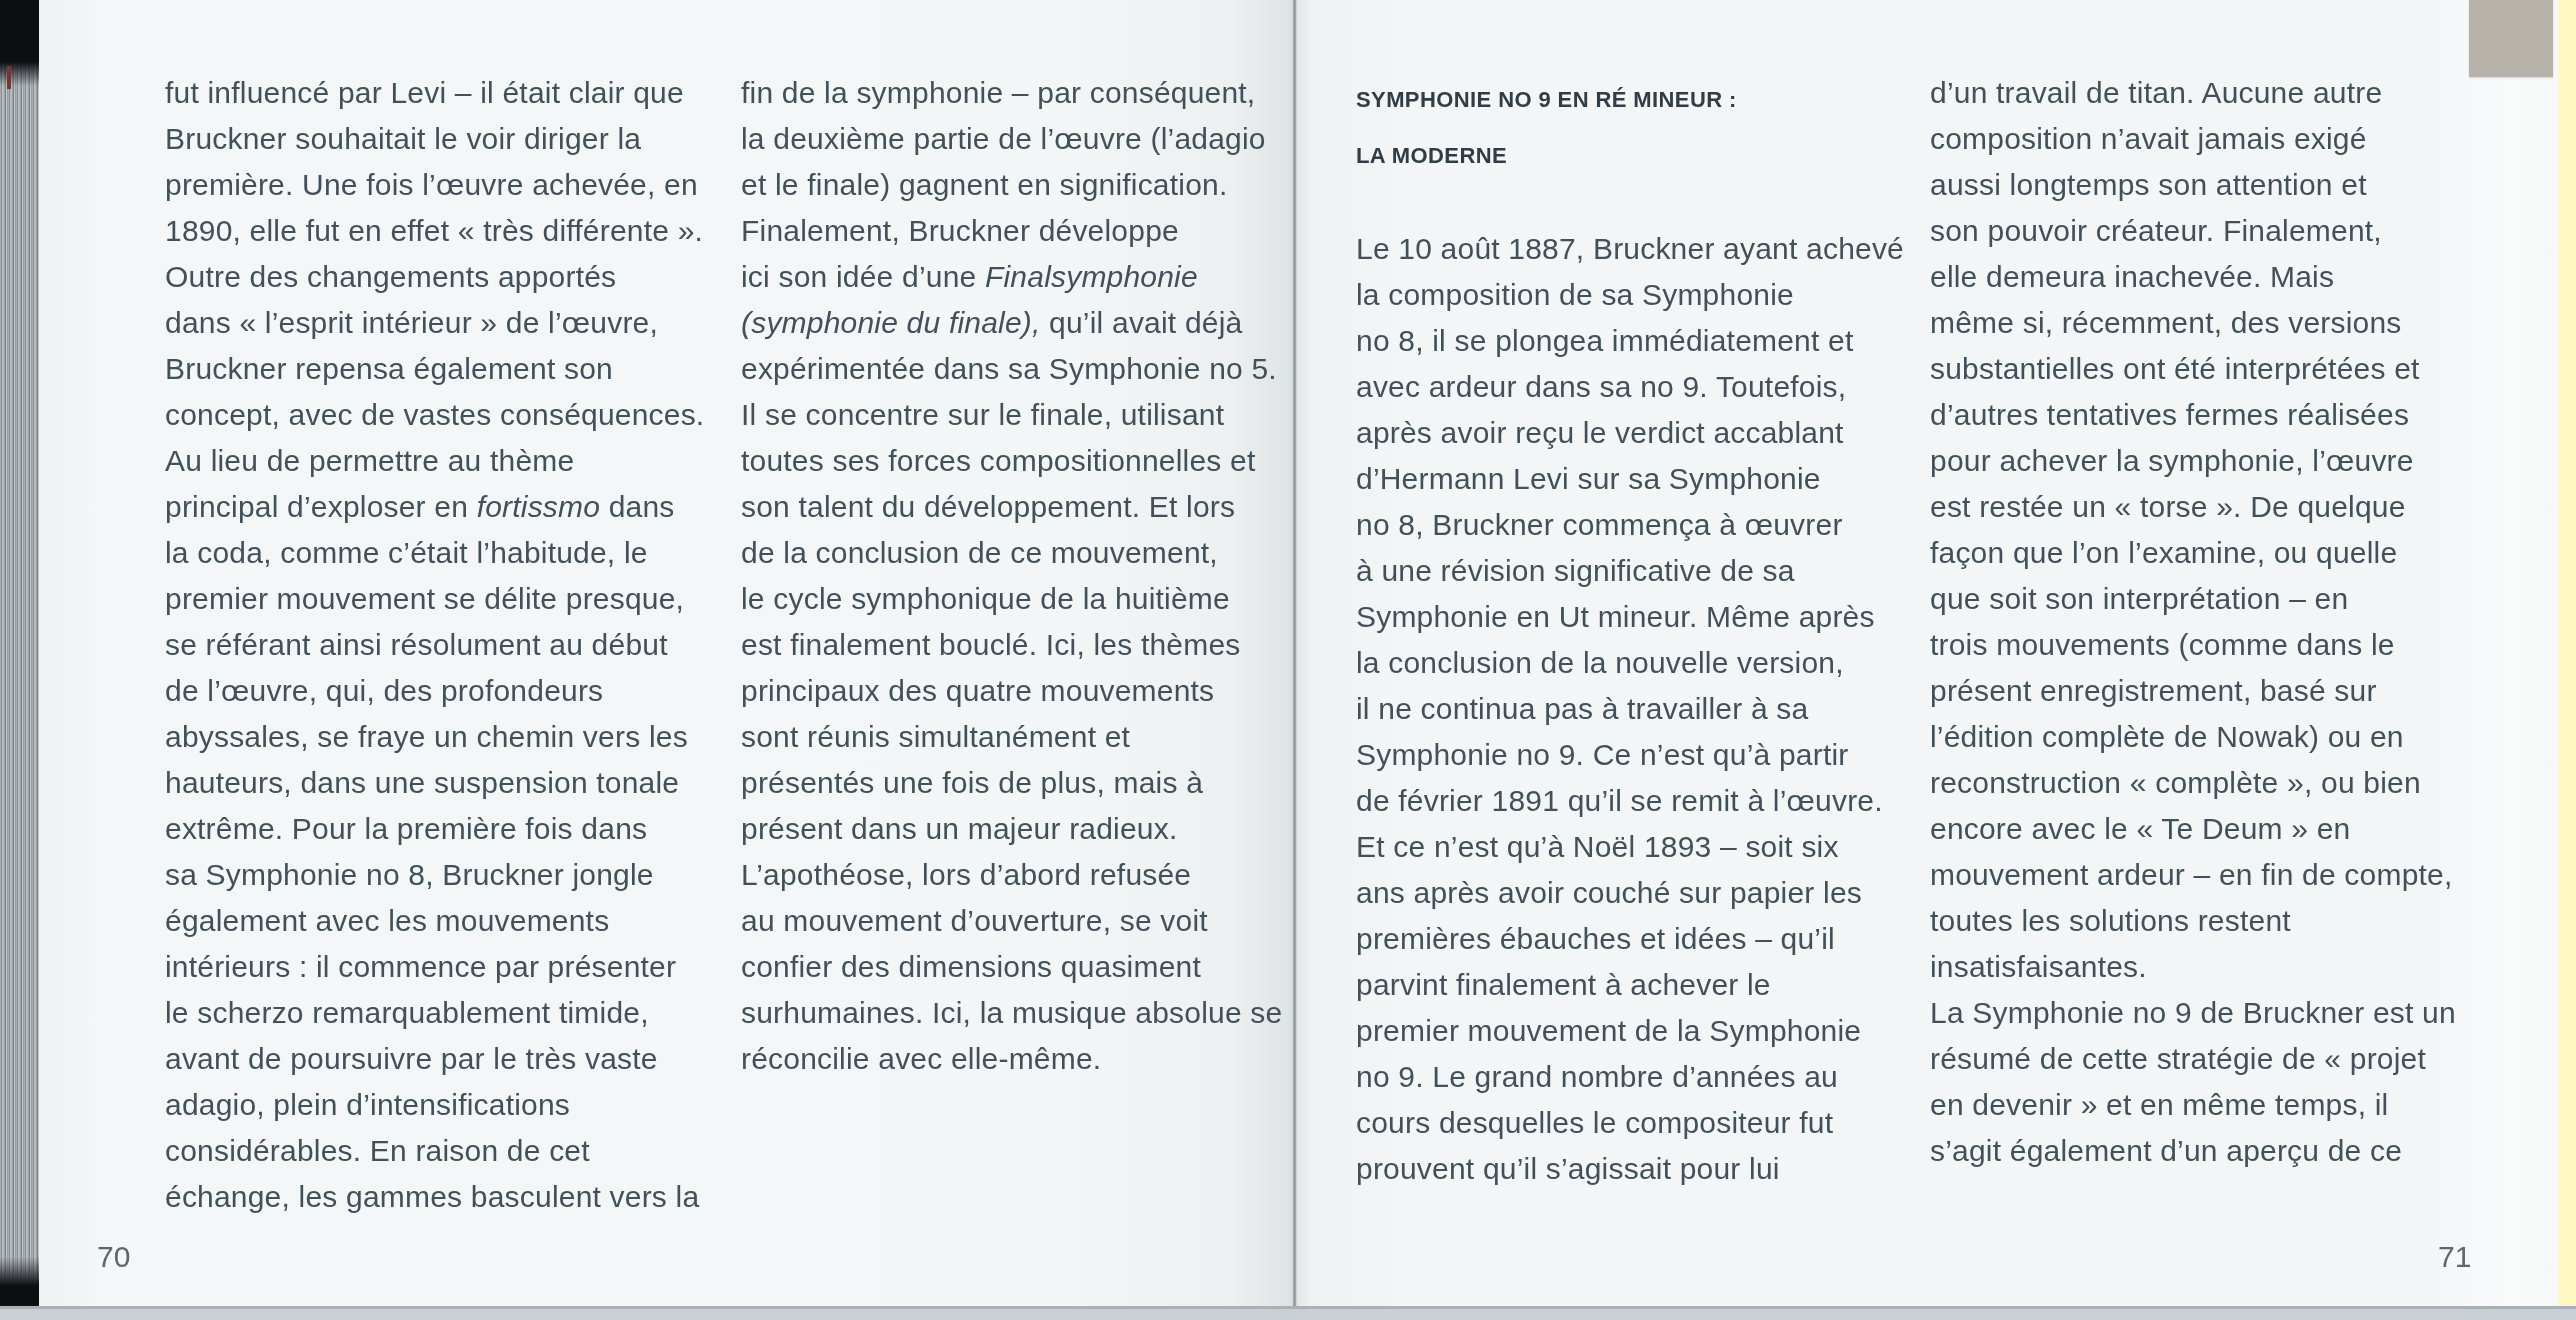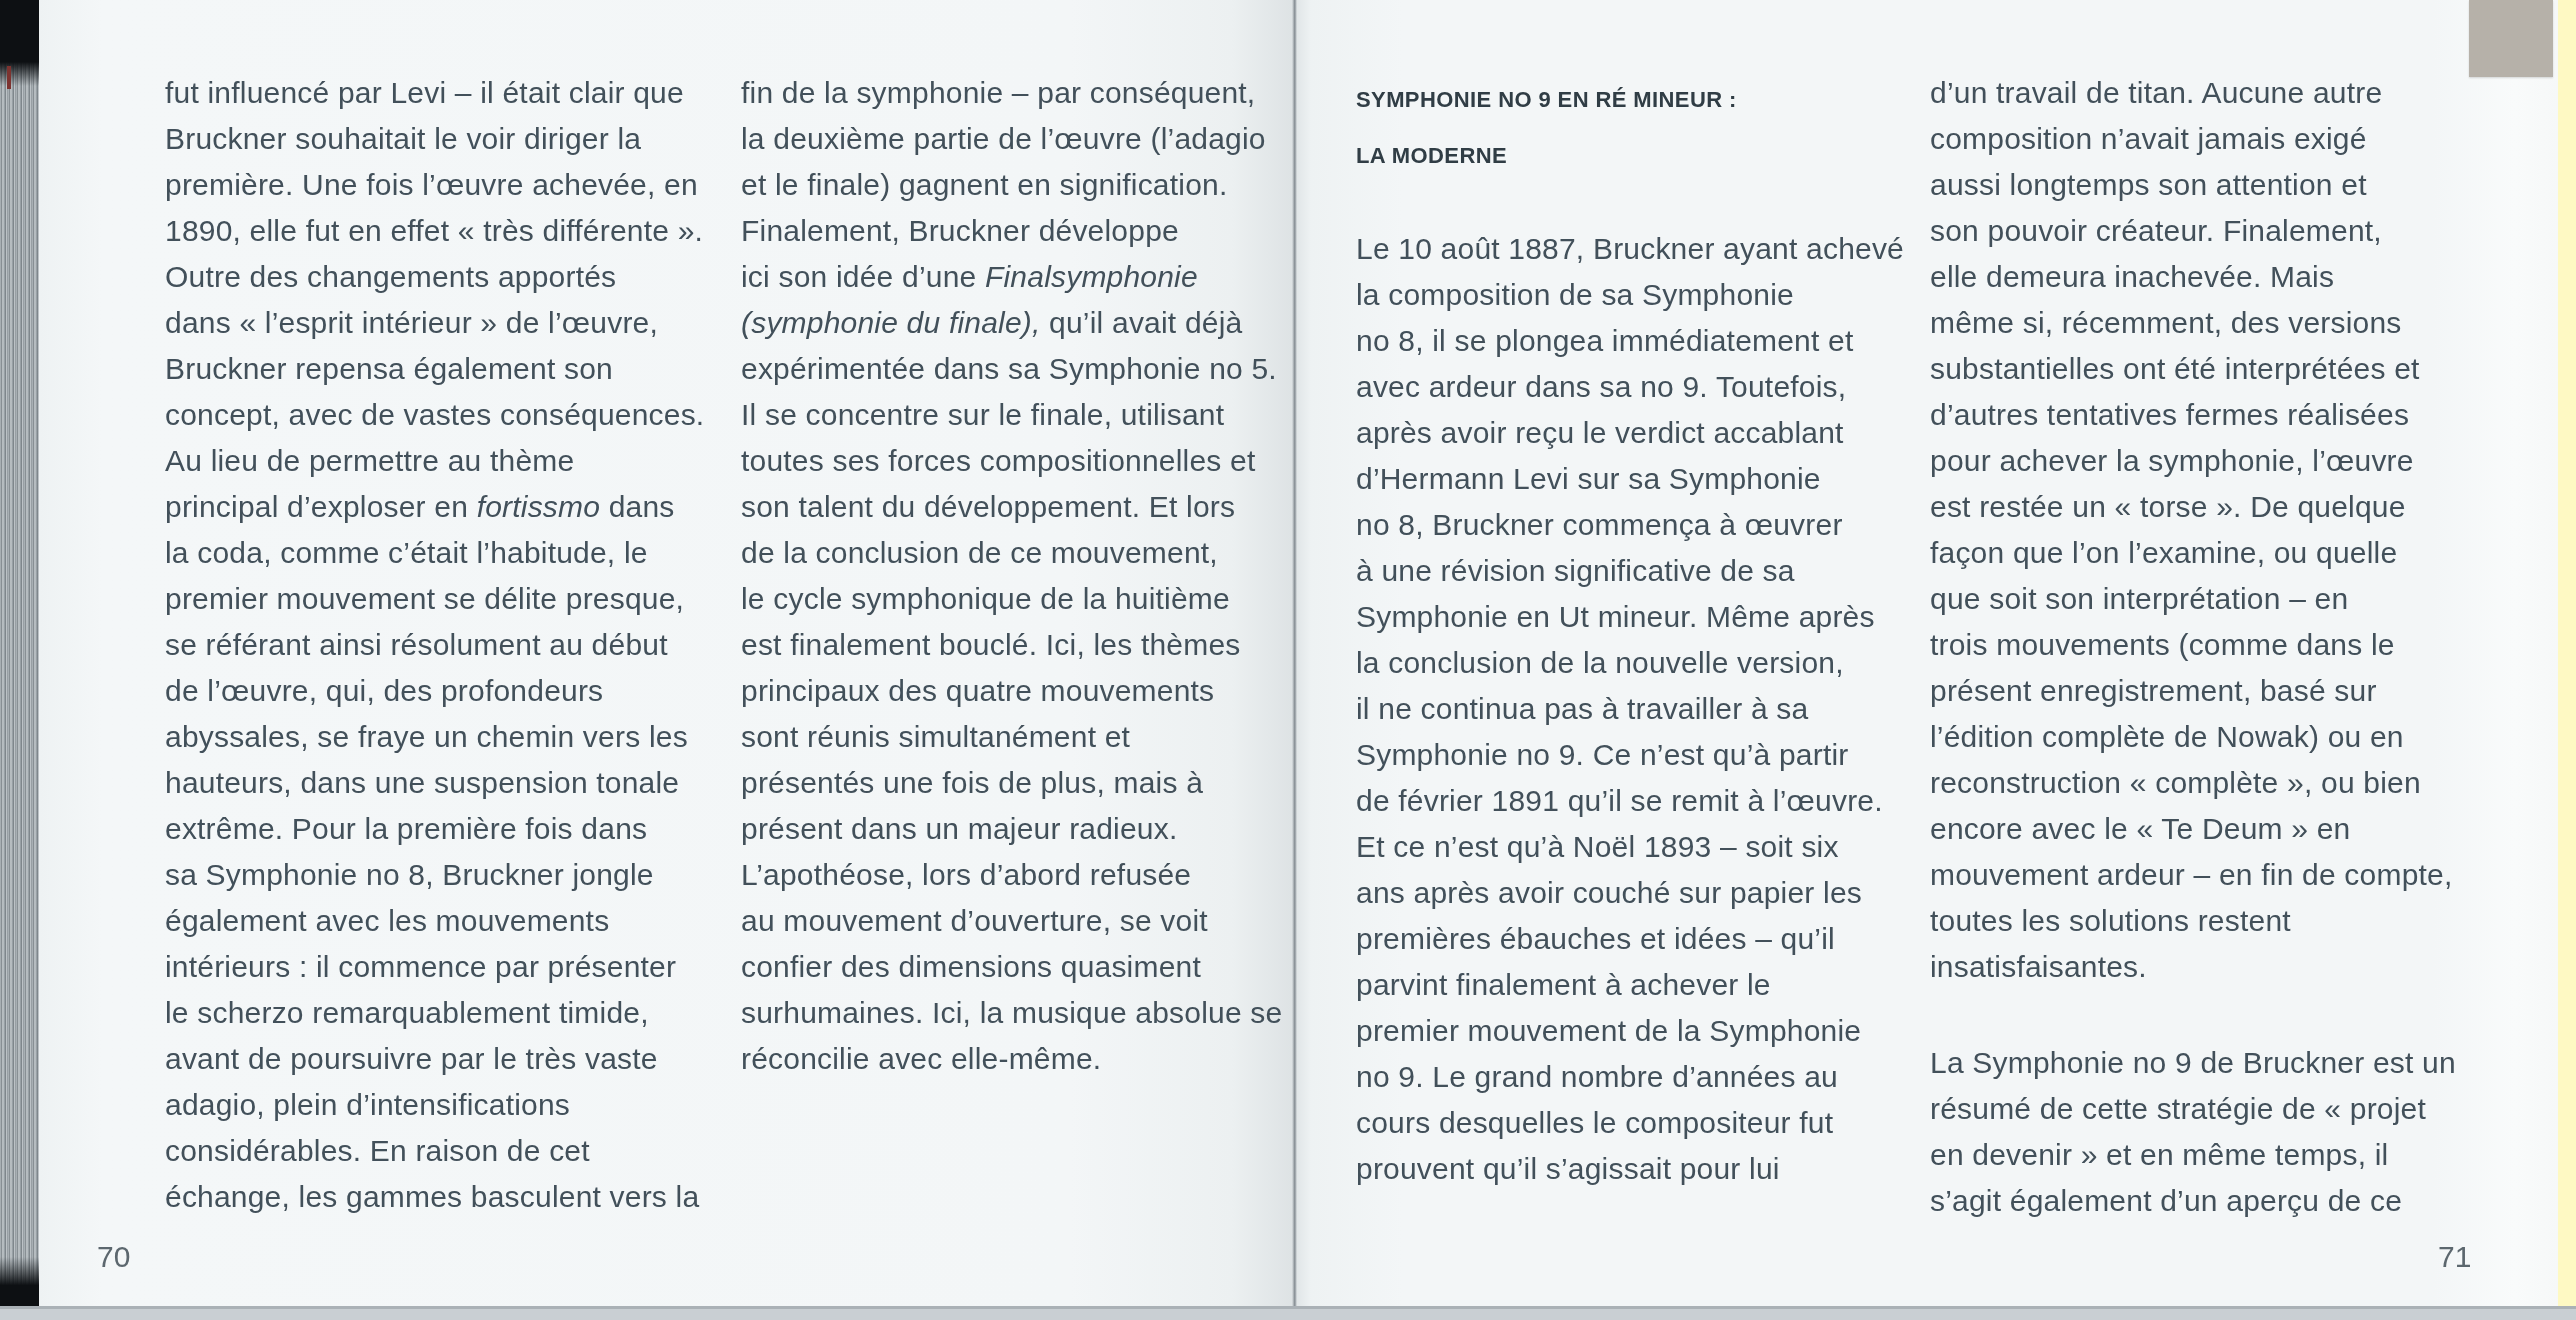--- a/index.html
+++ b/index.html
@@ -45,21 +45,21 @@
   .bookmark-tab {
     position:absolute; left:2469px; top:0; width:84px; height:77px;
     box-shadow:0 0.9px 1.8px rgba(0,0,0,.15);
   }
   
   .col {
     position:absolute; color:#42505a; font-size:30px; line-height:46px;
     letter-spacing:0.2px; font-weight:400;
   }
   .line { white-space:nowrap; height:46px; }
-  .para + .para { margin-top:50px; }
+  .para + .para { }
   em { }
   .heading {
     position:absolute; left:1356px; top:72px; color:#303d45;
     font-size:22px; line-height:56px; font-weight:700; letter-spacing:0.4px;
     white-space:nowrap;
   }
   .col1 { left:126px;  top:70px;  width:556px; }
   .col2 { left:702px;  top:70px;  width:556px; }
   .col3 { left:1356px; top:226px; width:560px; }
   .col4 { left:1930px; top:70px;  width:560px; }

